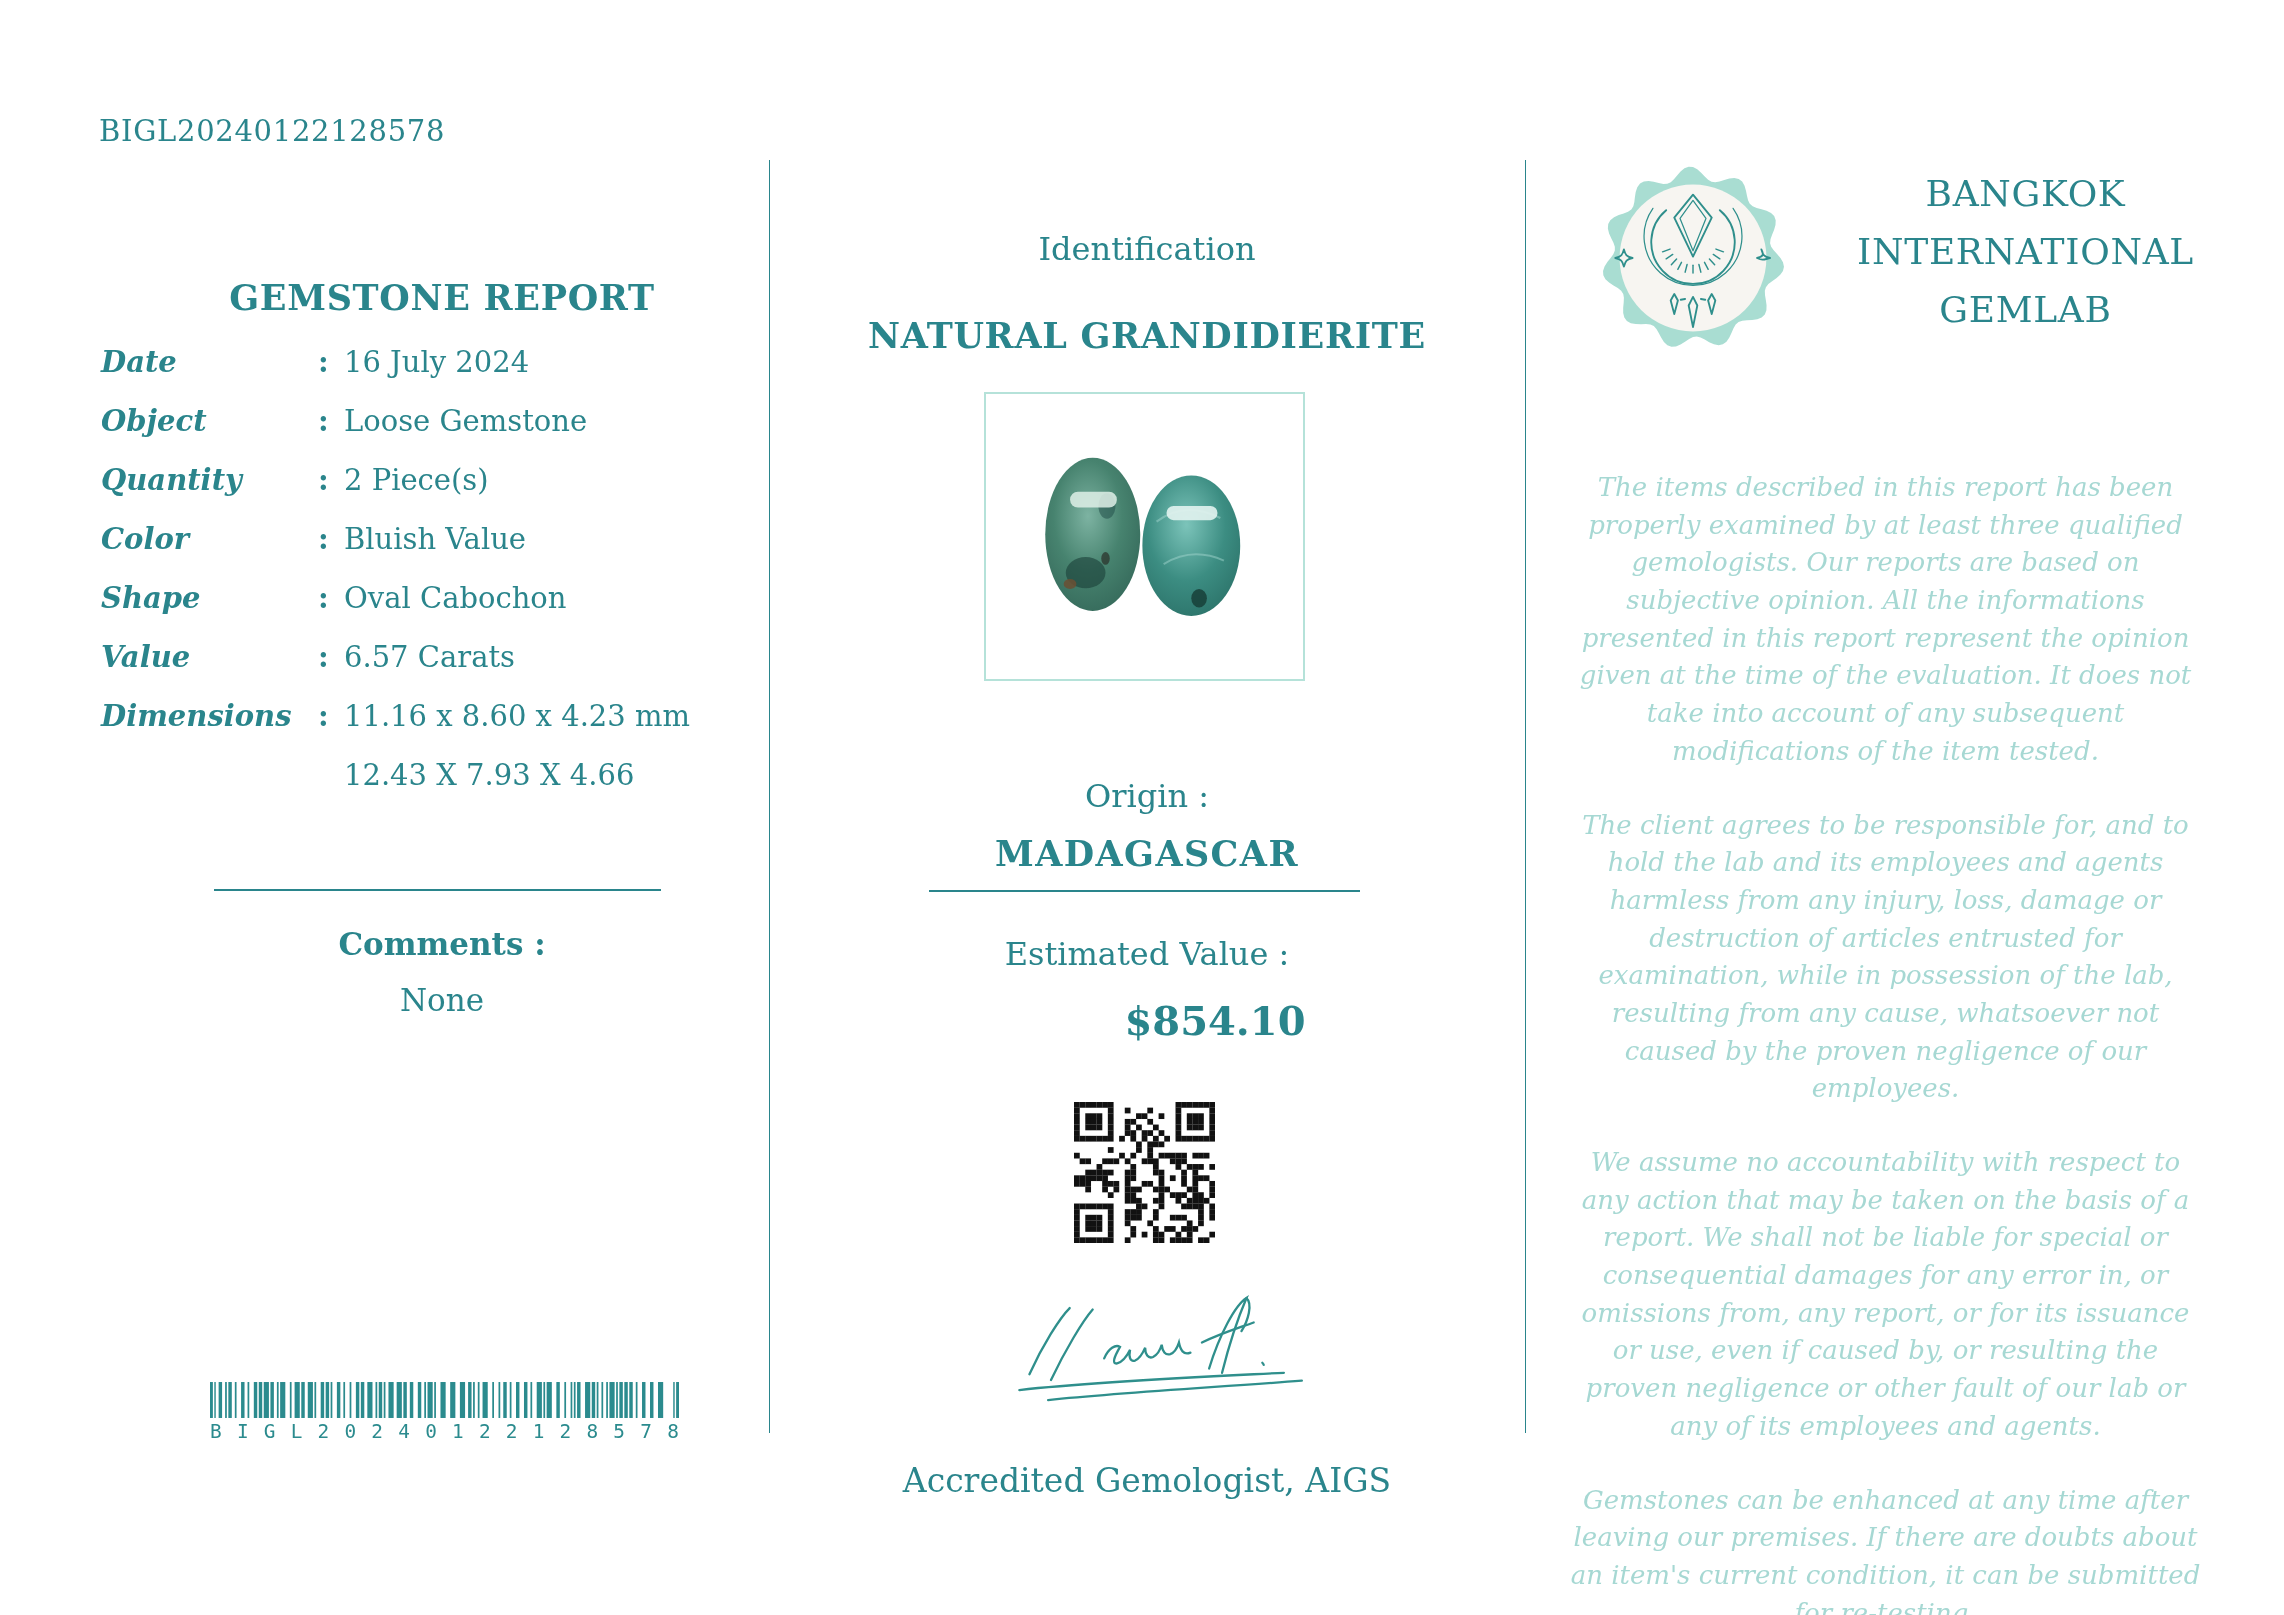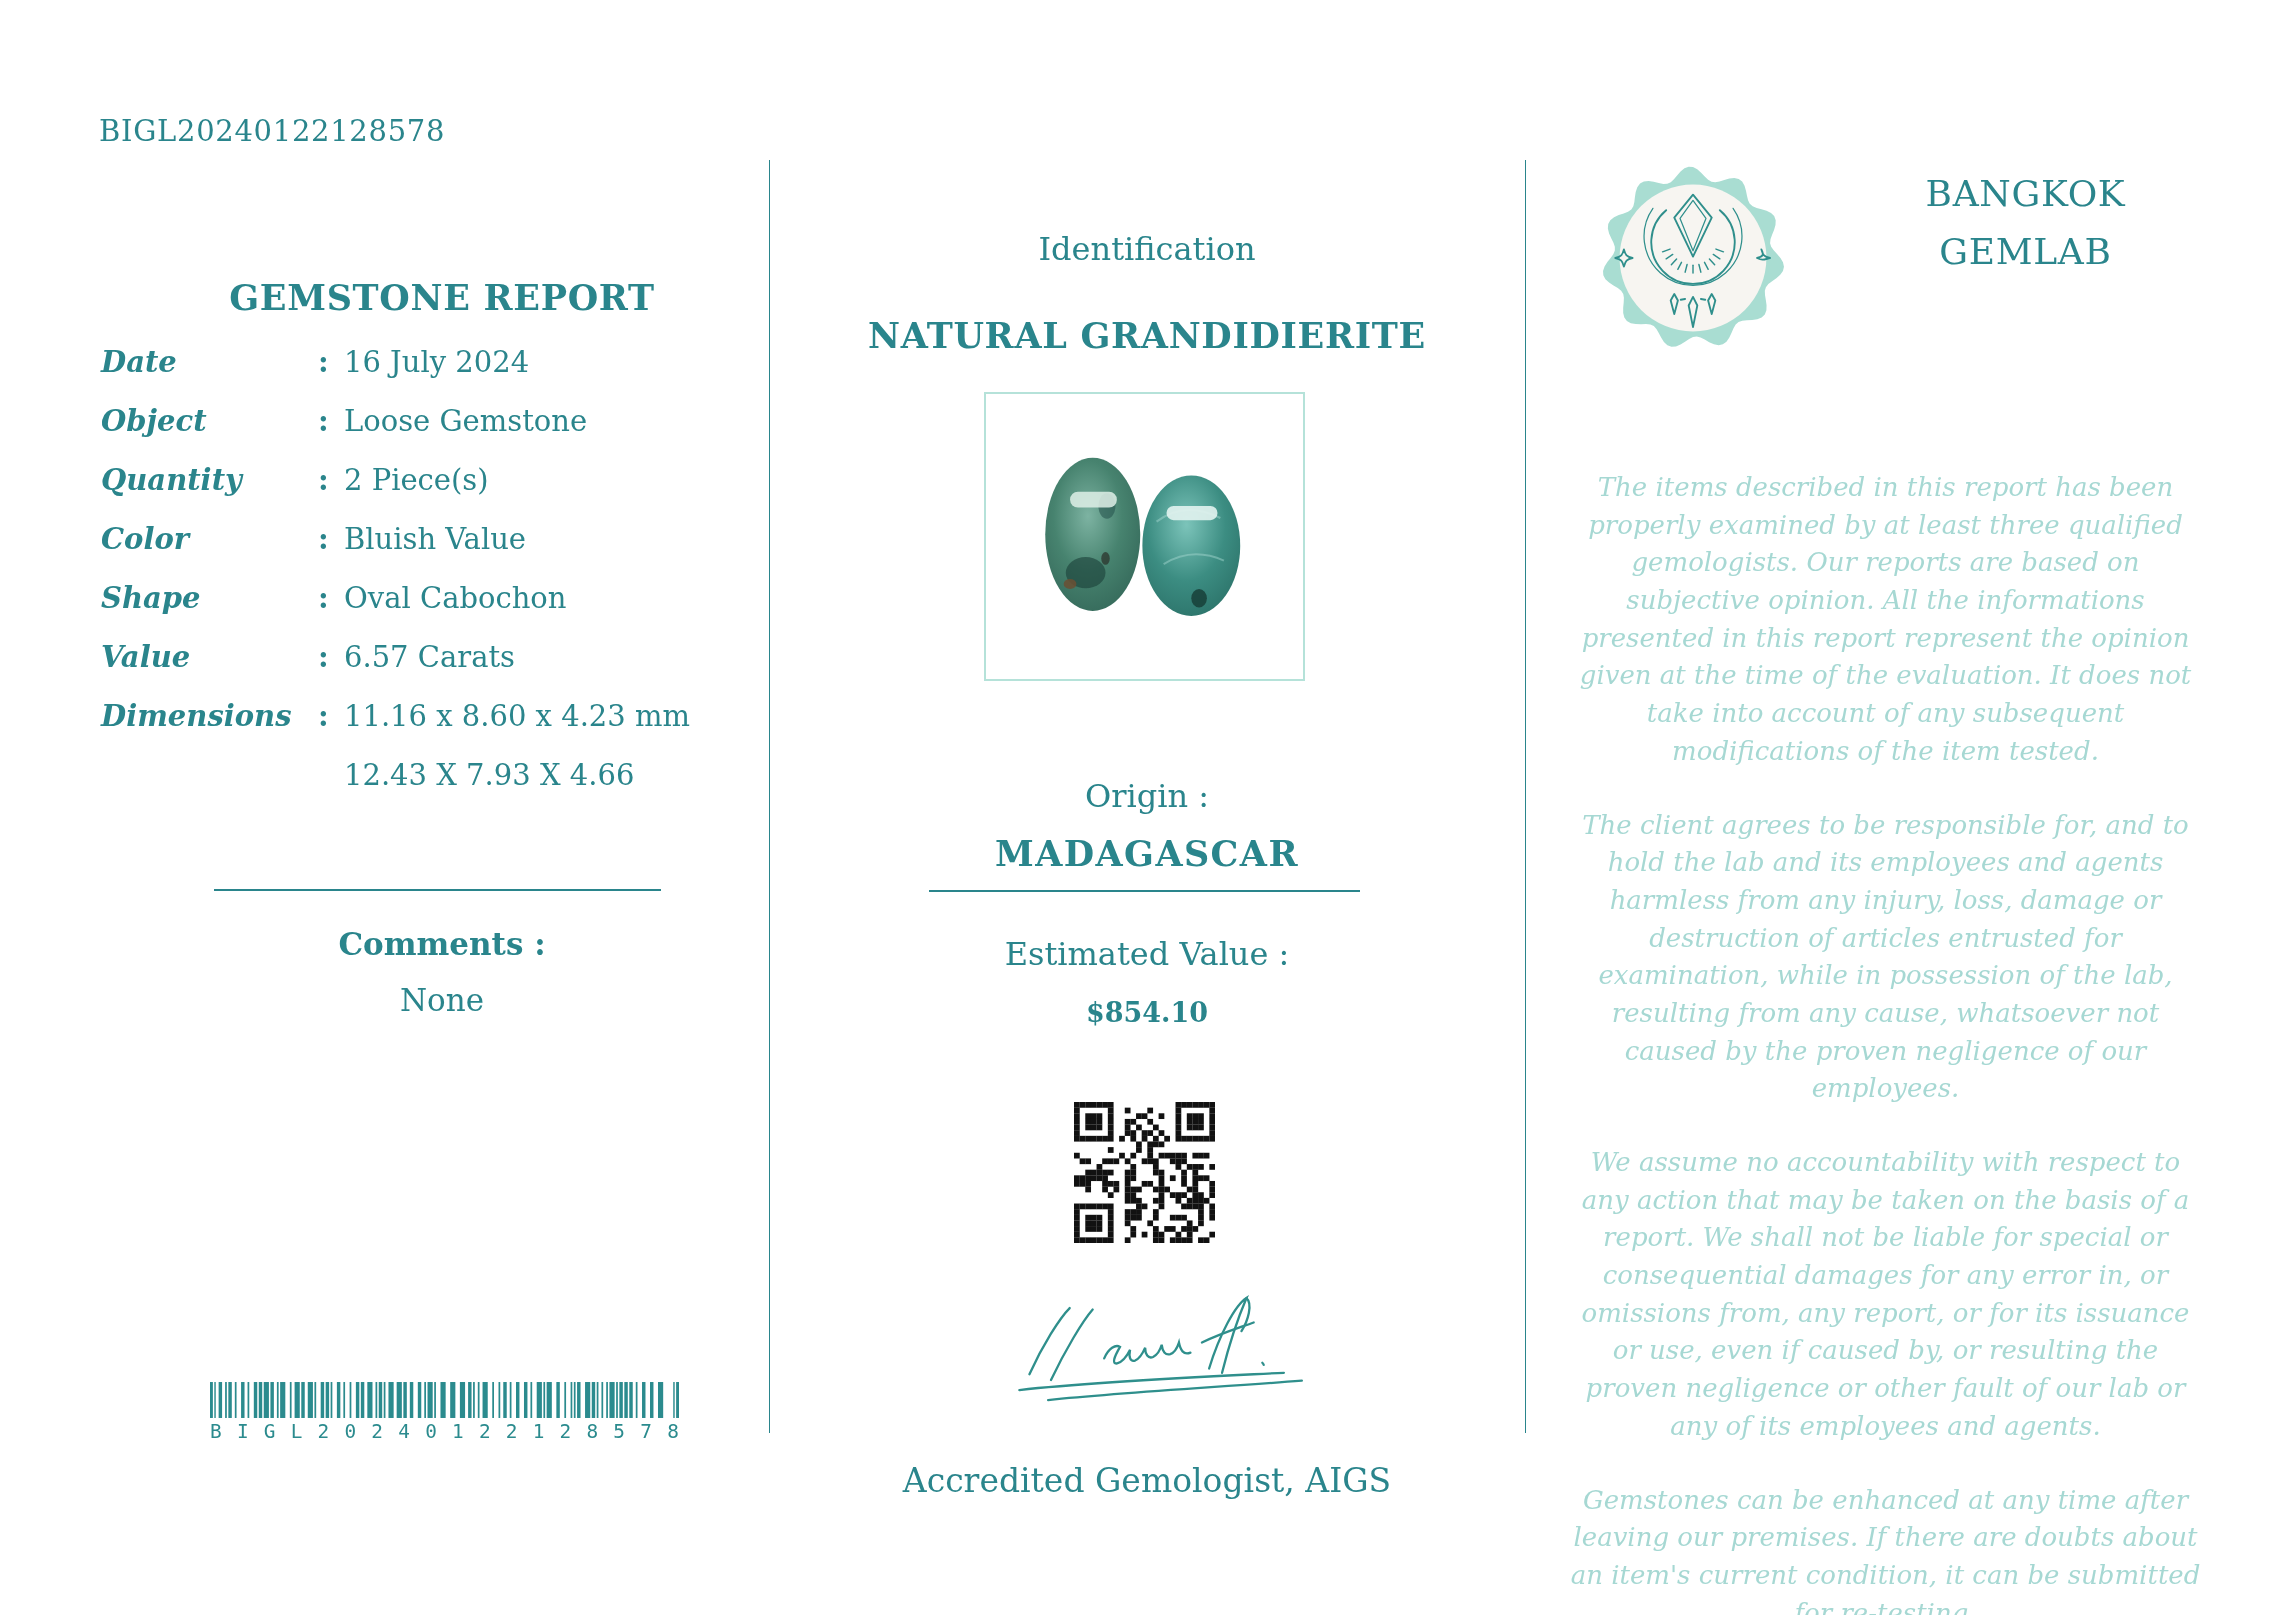--- a/index.html
+++ b/index.html
@@ -40,21 +40,21 @@
   .vline-2{left:1525px;}
   
   .ident-title{left:1147px;top:230px;font-size:32px;}
   .gem-name{left:1147px;top:315px;font-size:35px;font-weight:bold;letter-spacing:0.7px;}
   .gem-box{left:984px;top:392px;width:321px;height:289px;border:2.9px solid var(--gembox_border);box-sizing:border-box;background:#fff;}
   .gem-box svg{display:block;width:100%;height:100%;}
   .origin-label{left:1147px;top:777px;font-size:32px;}
   .origin-value{left:1147px;top:833px;font-size:35px;font-weight:bold;letter-spacing:1.4px;}
   .hline-mid{left:929px;top:890px;width:431px;}
   .est-label{left:1147px;top:935px;font-size:32px;}
-  .est-value{left:1147px;top:997px;font-size:27px;font-weight:bold;}
+  .est-value{left:1215px;top:997px;font-size:40px;font-weight:bold;}
   .qr-wrap{left:1074px;top:1102px;width:141px;height:141px;background:#fff;}
   .qr-wrap svg{display:block;width:141px;height:141px;}
   .sig-wrap{left:982px;top:1286px;width:345px;height:129px;}
   .sig-wrap svg{display:block;width:345px;height:129px;}
   .sig-wrap path{stroke:var(--line_art);stroke-width:3.2;fill:none;stroke-linecap:round;}
   .gemologist{left:1147px;top:1461px;font-size:33px;}
   
   .logo-wrap{left:1598px;top:163px;width:190px;height:190px;}
   .logo-wrap svg{display:block;width:190px;height:190px;}
   #scallop-path{fill:var(--badge_mint);}
@@ -587,20 +587,21 @@
         <path d="M132,186 L138,198 L132,228 L126,198 Z"></path>
         <path d="M106,182 L111,191 L106,210 L101,191 Z"></path>
         <path d="M158,182 L163,191 L158,210 L153,191 Z"></path>
         <path d="M115,190 L121,189 M143,189 L149,190"></path>
       </g>
     </svg>
   </div>
 
   <div class="abs lab-name">
     <div>BANGKOK</div>
+    <div>INTERNATIONAL</div>
     <div>GEMLAB</div>
   </div>
 
 
   <div class="abs provisions-body">
     <p>The items described in this report has been properly examined by at least three qualified gemologists. Our reports are based on subjective opinion. All the informations presented in this report represent the opinion given at the time of the evaluation. It does not take into account of any subsequent modifications of the item tested.</p>
     <p>The client agrees to be responsible for, and to hold the lab and its employees and agents harmless from any injury, loss, damage or destruction of articles entrusted for examination, while in possession of the lab, resulting from any cause, whatsoever not caused by the proven negligence of our employees.</p>
     <p>We assume no accountability with respect to any action that may be taken on the basis of a report. We shall not be liable for special or consequential damages for any error in, or omissions from, any report, or for its issuance or use, even if caused by, or resulting the proven negligence or other fault of our lab or any of its employees and agents.</p>
     <p>Gemstones can be enhanced at any time after leaving our premises. If there are doubts about an item's current condition, it can be submitted for re-testing.</p>
   </div>

